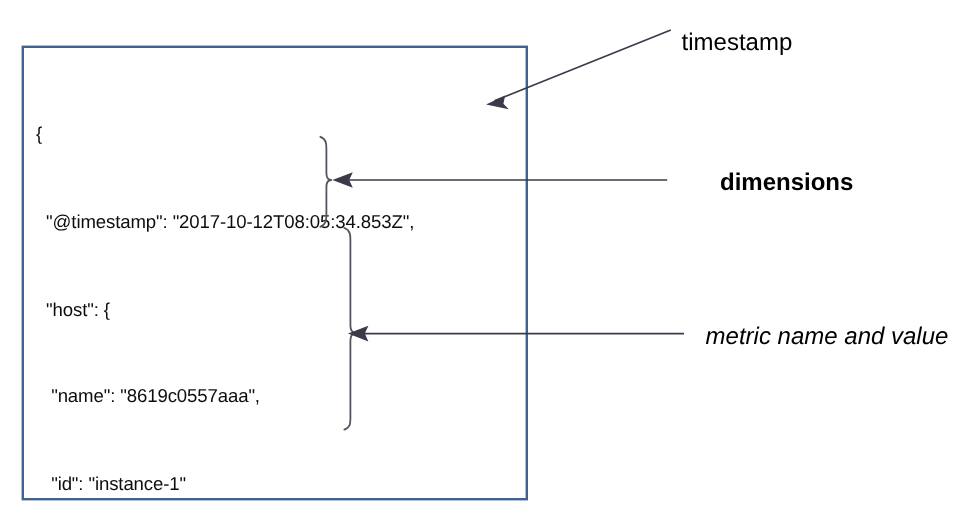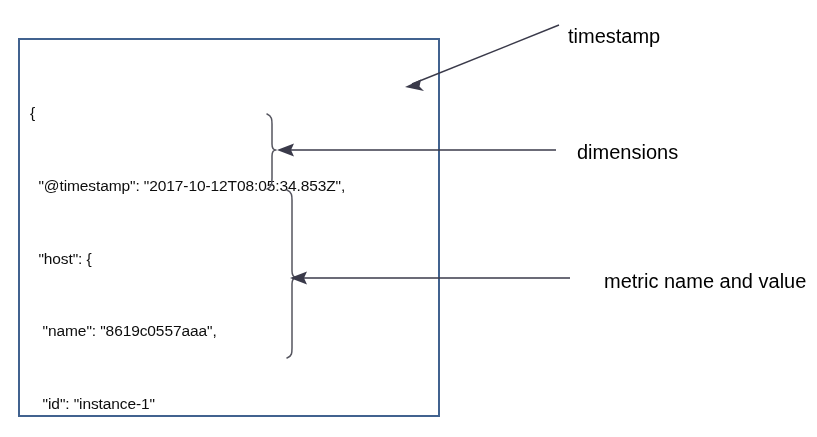--- a/index.html
+++ b/index.html
@@ -52,22 +52,22 @@
 
   
   .annot-label {
     position: absolute;
     font-family: "Liberation Sans", sans-serif;
     font-size: 20px;
     color: #000000;
     white-space: nowrap;
   }
   #label-timestamp { left: 568px; top: 25px; }
-  #label-dimensions { left: 577px; top: 141px; }
-  #label-metric { left: 604px; top: 270px; }
+  #label-dimensions { left: 600px; top: 141px; font-weight: bold; }
+  #label-metric { left: 588px; top: 270px; font-style: italic; }
 
   
   #overlay {
     position: absolute;
     left: 0; top: 0;
     width: 817px;
     height: 437px;
     pointer-events: none;
   }
   .stroke-dark {

